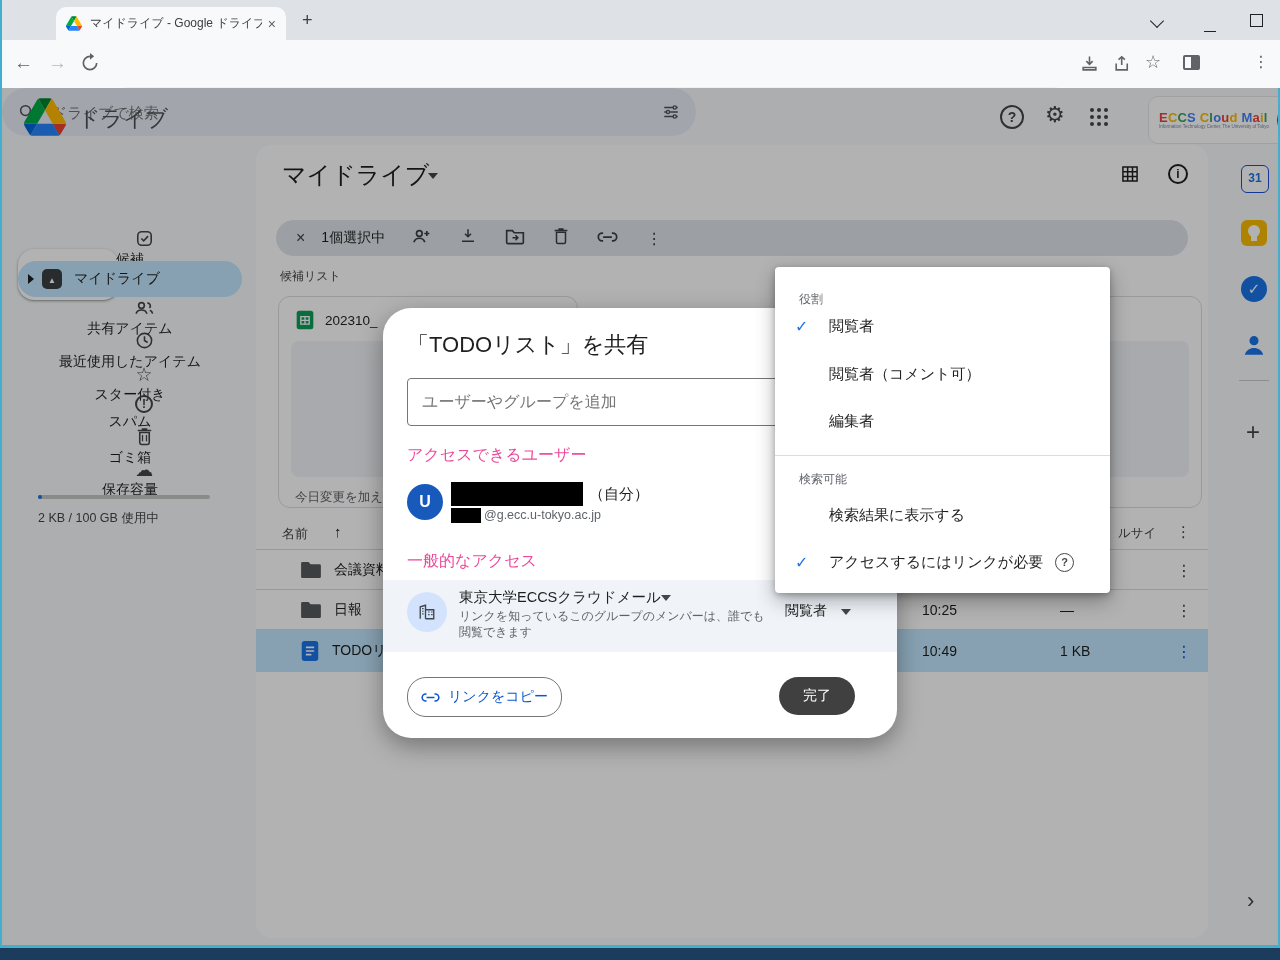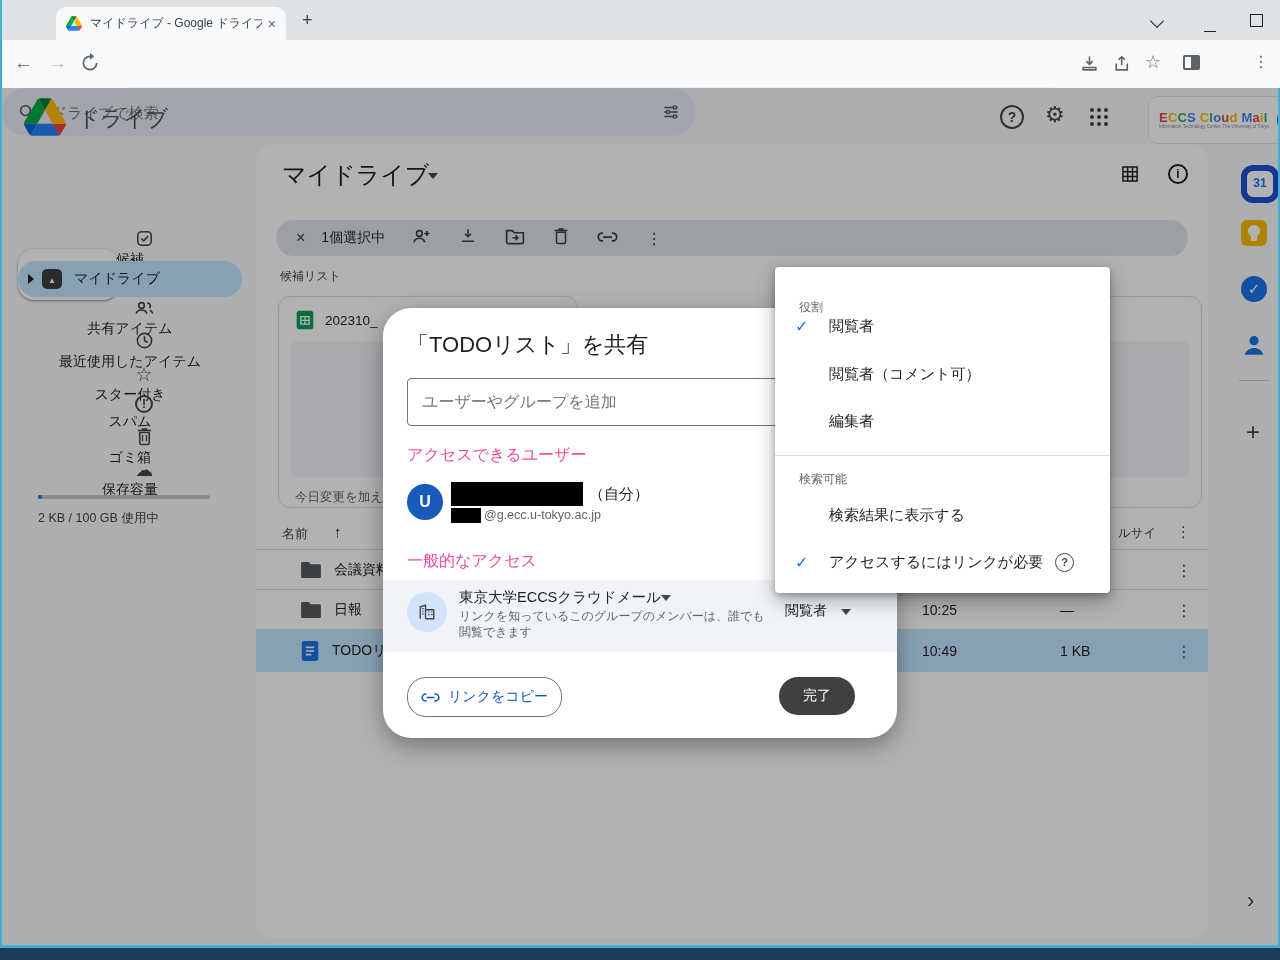--- a/index.html
+++ b/index.html
@@ -330,21 +330,21 @@
           <rect x="1" y="1" width="18" height="22" rx="3" fill="#1a73e8"></rect>
           <path d="M5.5 8h9M5.5 12h9M5.5 16h6" stroke="#fff" stroke-width="1.8"></path>
         </svg>
       <span style="margin-left:12px;">TODOリスト</span>
       <span class="cell-time">10:49</span>
       <span class="cell-size">1 KB</span>
       <span class="cell-more" style="color:#0b57d0;">⋮</span>
     </div>
   </div>
 
-  <div class="railic" style="top:77px;border:6px solid #1d4ed8;border-radius:12px;background:#fff;text-align:center;"><span style="font-size:12px;color:#1a73e8;font-weight:bold;line-height:24px;">31</span></div>
+  <div class="railic" style="top:77px;border:1px solid #1d4ed8;border-radius:6px;background:#fff;text-align:center;"><span style="font-size:12px;color:#1a73e8;font-weight:bold;line-height:24px;">31</span></div>
   <div class="railic" style="top:132px;background:#fbbc04;border-radius:6px;">
       <span style="position:absolute;left:7px;top:5px;width:12px;height:12px;background:#fff;border-radius:50%;"></span>
       <span style="position:absolute;left:10px;top:16px;width:6px;height:5px;background:#fff;"></span>
     </div>
   <div class="railic" style="top:188px;">
       <span style="display:block;width:26px;height:26px;background:#1a73e8;border-radius:50%;color:#fff;font-size:15px;font-weight:bold;text-align:center;line-height:26px;">✓</span>
     </div>
   <div class="railic" style="top:244px;"><svg width="26" height="26" viewBox="0 0 24 24">
         <circle cx="12" cy="8" r="4.2" fill="#1a73e8"></circle>
         <path d="M3.5 21c1.2-4.2 4.6-6.3 8.5-6.3s7.3 2.1 8.5 6.3z" fill="#1a73e8"></path>
@@ -388,21 +388,21 @@
         <path d="M7 1.5H6a4.5 4.5 0 000 9h1M17 1.5h1a4.5 4.5 0 010 9h-1M7 6h10" fill="none" stroke="#0b57d0" stroke-width="2"></path>
       </svg>
     <span>リンクをコピー</span>
   </div>
   <div id="donebtn" class="pill-btn">
     <span>完了</span>
   </div>
 </div>
 
 <div id="menu" class="abs">
-  <span class="mhead" style="top:32px;">役割</span>
+  <span class="mhead" style="top:24px;">役割</span>
   <div class="mitem" style="top:37px;">
     <span class="ck">✓</span>
     <span class="lbl">閲覧者</span>
   </div>
   <div class="mitem" style="top:85px;">
     <span class="ck"></span>
     <span class="lbl">閲覧者（コメント可）</span>
   </div>
   <div class="mitem" style="top:132px;">
     <span class="ck"></span>

